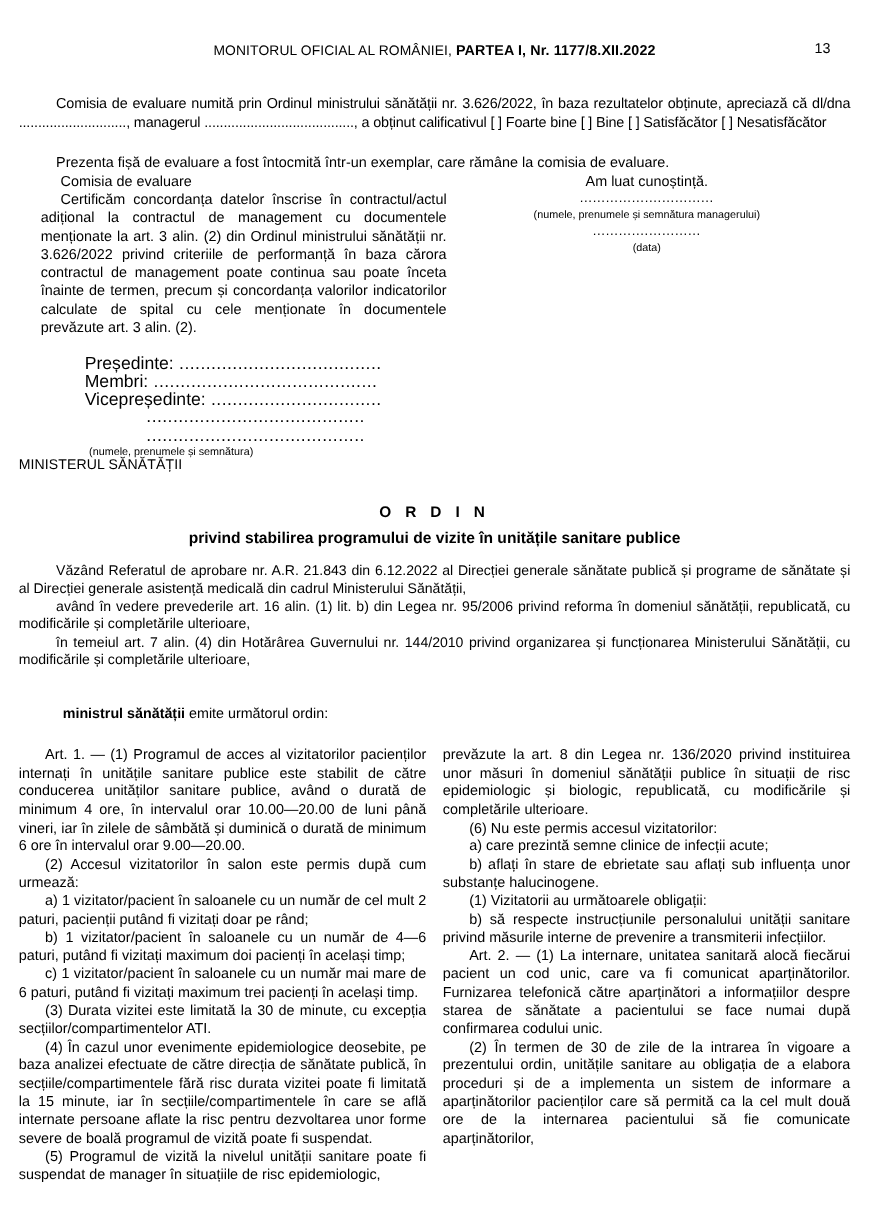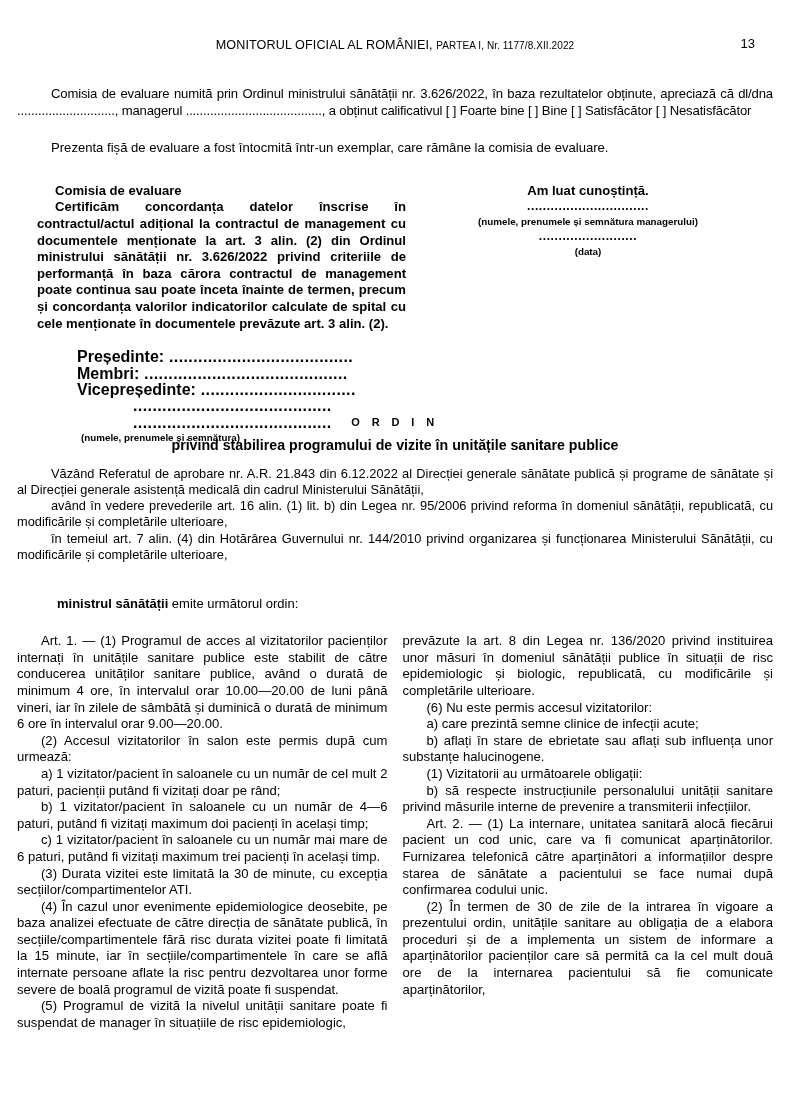--- a/index.html
+++ b/index.html
@@ -29,21 +29,22 @@
     height: 34px;
     padding-top: 38px;
   }
   .running-head-title {
     text-align: center;
     font-size: 12.6px;
     letter-spacing: 0.1px;
     white-space: nowrap;
   }
   .rh-small {
-    font-size: 10px;
+    font-size: 13px;
+    font-weight: bold;
   }
   .page-number {
     position: absolute;
     right: 18px;
     top: 36px;
     font-size: 13px;
   }
 
   
   .para {
@@ -72,23 +73,21 @@
   .caption.c1 { left: 45px; }
   .caption.c2 { left: 212px; }
 
   .single-note {
     margin-top: 21px;
   }
 
   
   .sig-wrap {
     position: relative;
-    margin-top: 26px;
     height: 205px;
-    font-weight: bold;
   }
   .sig-left {
     position: absolute;
     left: 20px;
     top: 0;
     width: 369px;
   }
   .sig-right {
     position: absolute;
     right: 10px;
@@ -135,21 +134,21 @@
 
   
   .ministry {
     margin-top: 52px;
     font-size: 12.8px;
     letter-spacing: 0.1px;
   }
   .ordin-title {
     margin-top: 28px;
     text-align: center;
-    font-size: 11px;
+    font-size: 14px;
     font-weight: bold;
     letter-spacing: 4.4px;
   }
   .ordin-subtitle {
     margin-top: 9px;
     text-align: center;
     font-size: 14.2px;
     font-weight: bold;
   }
 
@@ -226,20 +225,21 @@
 
     <div class="sig-right">
       <div class="ack">Am luat cunoștință.</div>
       <div class="dots">...............................</div>
       <div class="sub">(numele, prenumele și semnătura managerului)</div>
       <div class="dots">.........................</div>
       <div class="sub">(data)</div>
     </div>
   </div>
 
+  <div class="ministry">MINISTERUL SĂNĂTĂȚII</div>
   <div class="ordin-title">O R D I N</div>
   <div class="ordin-subtitle">privind stabilirea programului de vizite în unitățile sanitare publice</div>
 
   <div class="preamble">
     <p>Văzând Referatul de aprobare nr. A.R. 21.843 din 6.12.2022 al Direcției generale sănătate publică și programe de sănătate și al Direcției generale asistență medicală din cadrul Ministerului Sănătății,</p>
     <p>având în vedere prevederile art. 16 alin. (1) lit. b) din Legea nr. 95/2006 privind reforma în domeniul sănătății, republicată, cu modificările și completările ulterioare,</p>
     <p>în temeiul art. 7 alin. (4) din Hotărârea Guvernului nr. 144/2010 privind organizarea și funcționarea Ministerului Sănătății, cu modificările și completările ulterioare,</p>
   </div>
 
   <div class="emits"><b>ministrul sănătății</b><span> emite următorul ordin:</span></div>

